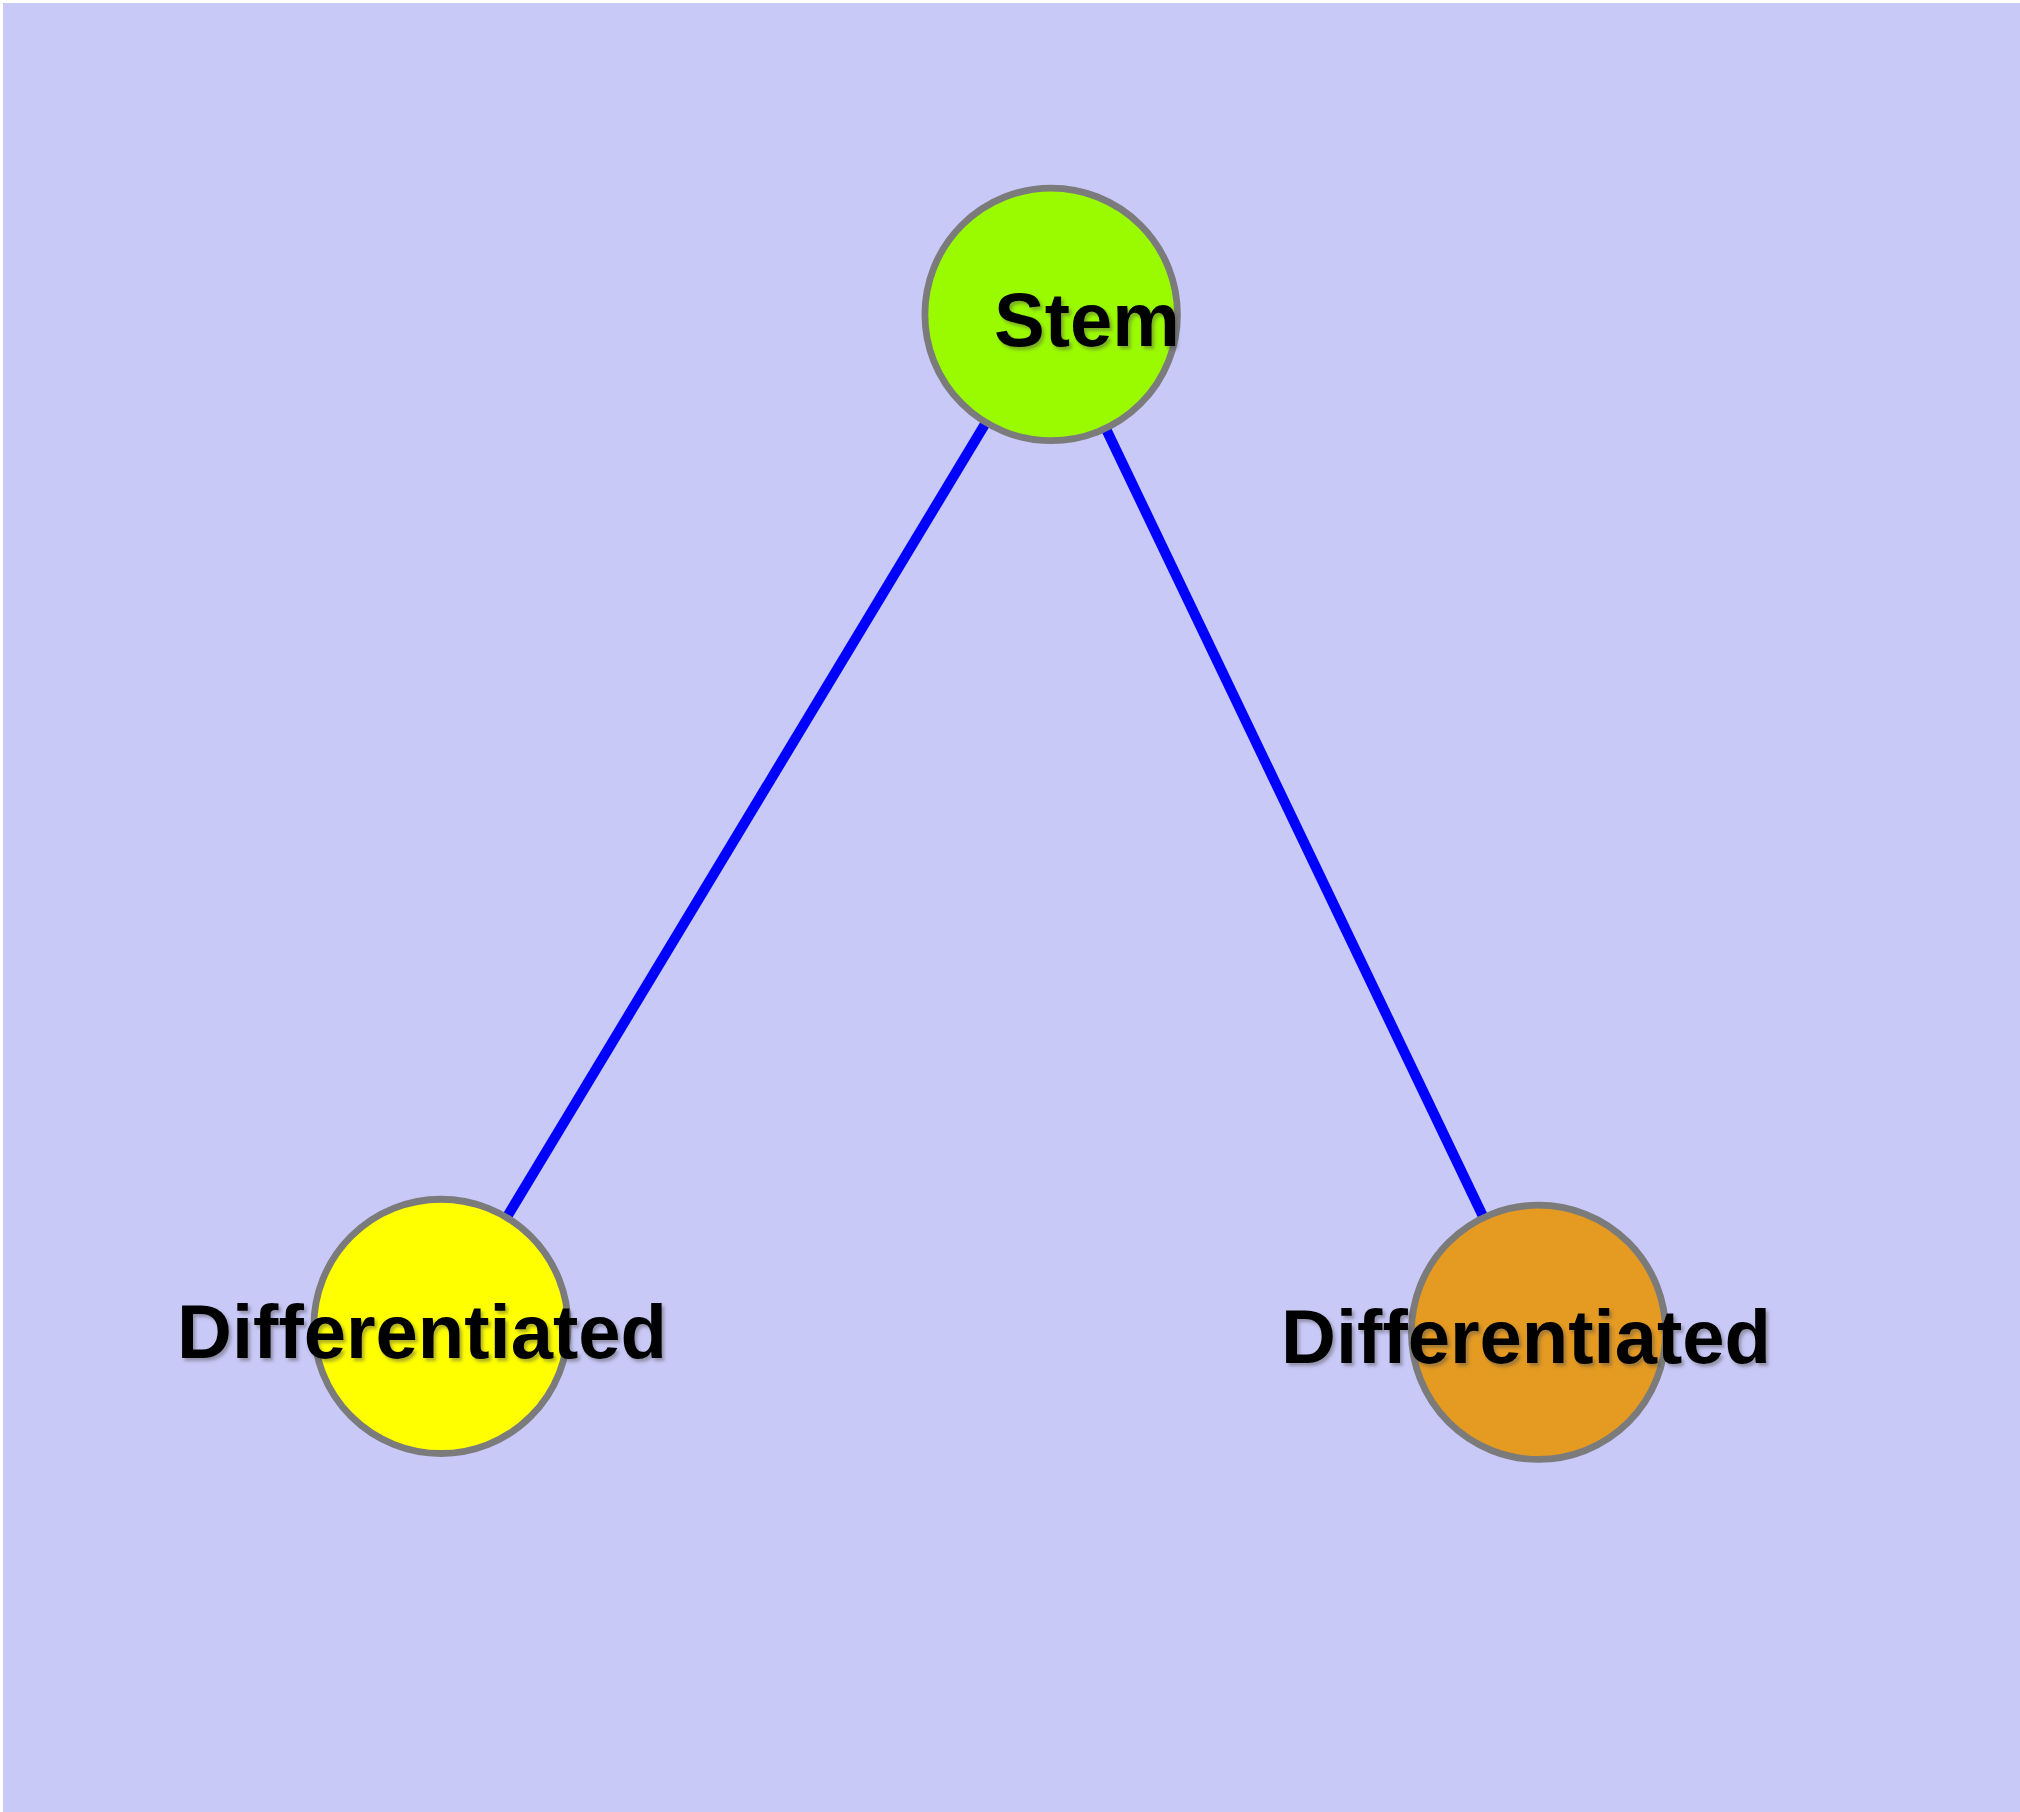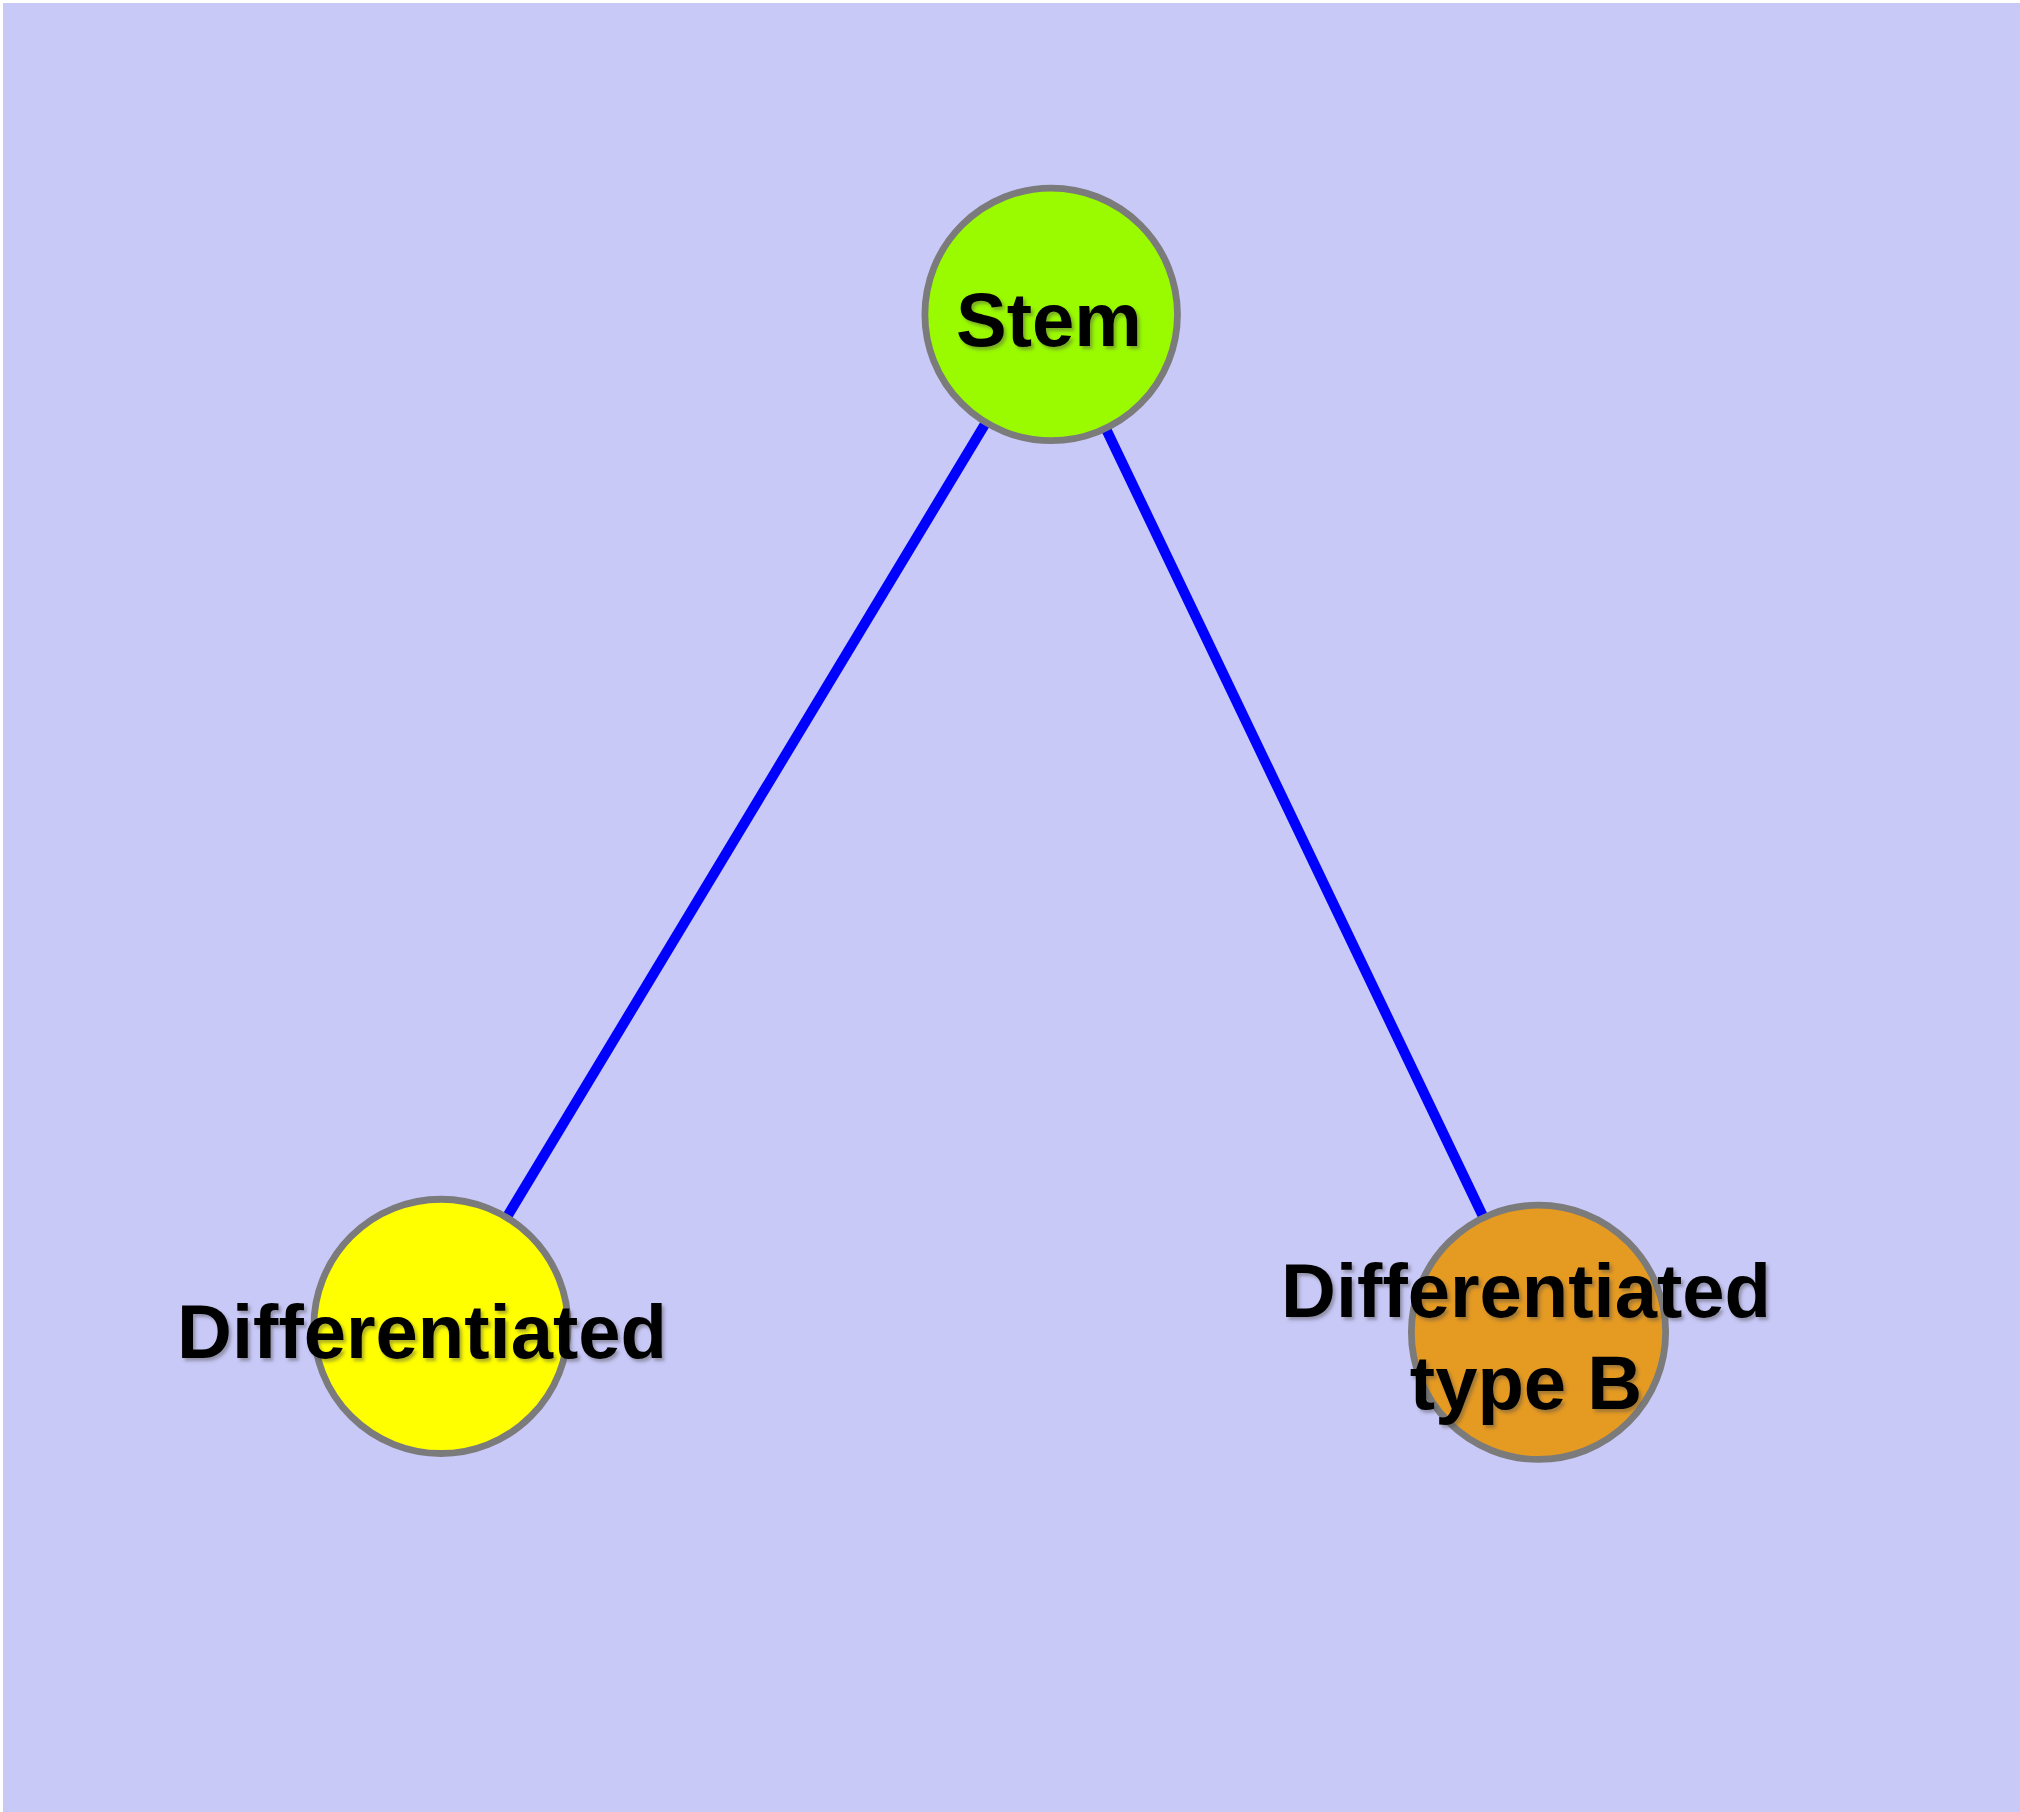--- a/index.html
+++ b/index.html
@@ -59,24 +59,23 @@
       <line x1="1240" y1="371" x2="1815" y2="1572" stroke="#0000FF" stroke-width="12"></line>
     </g>
   <g id="node-layer">
       <circle cx="1240" cy="371" r="149" fill="#9AFB00" stroke="#7B7B7B" stroke-width="8"></circle>
       <circle cx="520" cy="1565" r="150" fill="#FFFF00" stroke="#7B7B7B" stroke-width="8"></circle>
       <circle cx="1815" cy="1572" r="150" fill="#E59A22" stroke="#7B7B7B" stroke-width="8"></circle>
     </g>
 </svg>
 
 <div id="label-layer">
-    <div class="node-label" style="left: 1049px; top: 320px; color: rgb(0, 0, 0);">
+    <div class="node-label" style="left: 1087px; top: 320px; color: rgb(0, 0, 0);">
       <div>Stem</div>
     </div>
     <div class="node-label" style="left: 422px; top: 1332px; color: rgb(0, 0, 0);">
       <div>Differentiated</div>
     </div>
     <div class="node-label" style="left: 1526px; top: 1337px; color: rgb(0, 0, 0);">
       <div>Differentiated</div>
-      <div>type B</div>
     </div>
   </div>
 
 
 </body></html>

